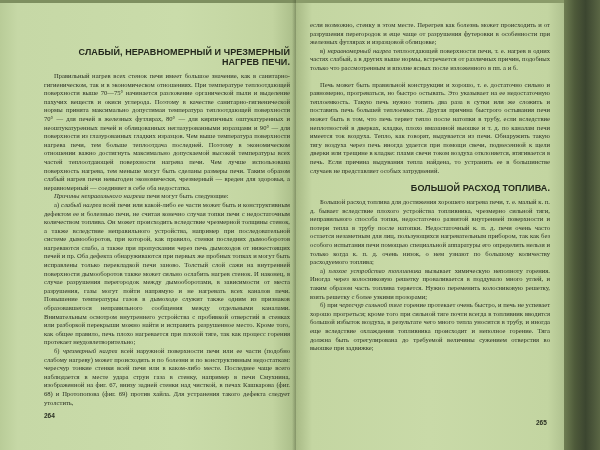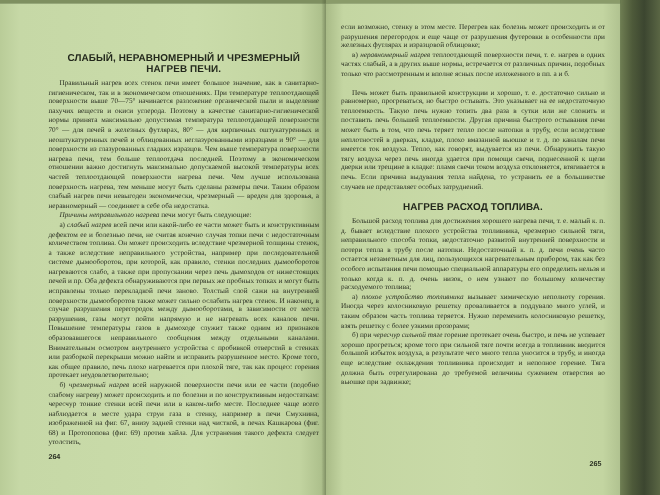--- a/index.html
+++ b/index.html
@@ -6,21 +6,21 @@
   body{width:600px;height:450px;overflow:hidden;background:#4a5a38;position:relative;font-family:"Liberation Serif","DejaVu Serif",serif;}
   .spread{position:absolute;left:0;top:0;width:600px;height:450px;}
   .page{position:absolute;top:0;height:450px;box-sizing:border-box;color:#2a2f22;}
   .left{left:0;width:296px;background:linear-gradient(90deg,#b9cc98 0%,#c6d8a6 6%,#cadcaa 60%,#c2d4a0 92%,#a9bc88 100%);border-top:3px solid #7e8f60;}
   .right{left:296px;width:268px;background:linear-gradient(90deg,#a8ba86 0%,#c4d6a2 6%,#c9daa8 50%,#c3d5a1 94%,#b0c290 100%);border-top:3px solid #8a9b6a;}
   .edge{position:absolute;left:564px;top:0;width:36px;height:450px;background:linear-gradient(90deg,#6e7d52 0%,#4e5a3a 30%,#3c4630 60%,#5a6644 100%);}
   .gutter{position:absolute;left:292px;top:0;width:8px;height:450px;background:linear-gradient(90deg,rgba(60,70,40,0) 0%,rgba(60,70,40,.35) 50%,rgba(60,70,40,0) 100%);}
   .content{position:absolute;}
   .left .content{left:44px;top:44px;width:246px;}
   .right .content{left:14px;top:18px;width:240px;}
-  h2{font-family:"Liberation Sans","DejaVu Sans",sans-serif;font-weight:bold;font-size:9px;margin:0 0 5px 0;text-align:center;letter-spacing:.1px;color:#23281c;}
+  h2{font-family:"Liberation Sans","DejaVu Sans",sans-serif;font-weight:bold;font-size:9px;margin:0 0 5px 0;text-align:right;letter-spacing:.1px;color:#23281c;}
   p{font-size:6.6px;line-height:8.6px;margin:0;text-align:justify;text-indent:10px;}
   p.noind{text-indent:0;}
   .it{font-style:italic;}
   .gap{height:8px;}
   .pnum{position:absolute;font-family:"Liberation Sans",sans-serif;font-weight:bold;font-size:6.5px;color:#2a2f22;}
   .left .pnum{left:44px;top:409px;}
   .right .pnum{left:240px;top:416px;}
 </style>
 </head>
 <body>
@@ -40,21 +40,21 @@
 
   <div class="gutter"></div>
 
   <div class="page right">
     <div class="content">
       <p class="noind">если возможно, стенку в этом месте. Перегрев как болезнь может происходить и от разрушения перегородок и еще чаще от разрушения футеровки в особенности при железных футлярах и изразцовой облицовке;</p>
       <p><span>в) </span><span class="it">неравномерный нагрев</span><span> теплоотдающей поверхности печи, т. е. нагрев в одних частях слабый, а в других выше нормы, встречается от различных причин, подобных только что рассмотренным и вполне ясных после изложенного в пп. а и б.</span></p>
       <div class="gap"></div>
       <p>Печь может быть правильной конструкции и хорошо, т. е. достаточно сильно и равномерно, прогреваться, но быстро остывать. Это указывает на ее недостаточную теплоемкость. Такую печь нужно топить два раза в сутки или же сложить и поставить печь большей теплоемкости. Другая причина быстрого остывания печи может быть в том, что печь теряет тепло после натопки в трубу, если вследствие неплотностей в дверках, кладке, плохо вмазанной вьюшке и т. д. по каналам печи имеется ток воздуха. Тепло, как говорят, выдувается из печи. Обнаружить такую тягу воздуха через печь иногда удается при помощи свечи, поднесенной к щели дверки или трещине в кладке: пламя свечи током воздуха отклоняется, втягивается в печь. Если причина выдувания тепла найдена, то устранить ее в большинстве случаев не представляет особых затруднений.</p>
       <div class="gap"></div>
-      <h2>НАГРЕВ РАСХОД ТОПЛИВА.</h2>
+      <h2>БОЛЬШОЙ РАСХОД ТОПЛИВА.</h2>
       <p>Большой расход топлива для достижения хорошего нагрева печи, т. е. малый к. п. д. бывает вследствие плохого устройства топливника, чрезмерно сильной тяги, неправильного способа топки, недостаточно развитой внутренней поверхности и потери тепла в трубу после натопки. Недостаточный к. п. д. печи очень часто остается незаметным для лиц, пользующихся нагревательным прибором, так как без особого испытания печи помощью специальной аппаратуры его определить нельзя и только когда к. п. д. очень низок, о нем узнают по большому количеству расходуемого топлива;</p>
       <p><span>а) </span><span class="it">плохое устройство топливника</span><span> вызывает химическую неполноту горения. Иногда через колосниковую решетку проваливается в поддувало много углей, и таким образом часть топлива теряется. Нужно переменить колосниковую решетку, взять решетку с более узкими прозорами;</span></p>
       <p><span>б) при </span><span class="it">чересчур сильной тяге</span><span> горение протекает очень быстро, и печь не успевает хорошо прогреться; кроме того при сильной тяге почти всегда в топливник вводится большой избыток воздуха, в результате чего много тепла уносится в трубу, и иногда еще вследствие охлаждения топливника происходит и неполное горение. Тяга должна быть отрегулирована до требуемой величины сужением отверстия во вьюшке при задвижке;</span></p>
     </div>
     <div class="pnum">265</div>
   </div>
 
   <div class="edge"></div>
 </div>
 

